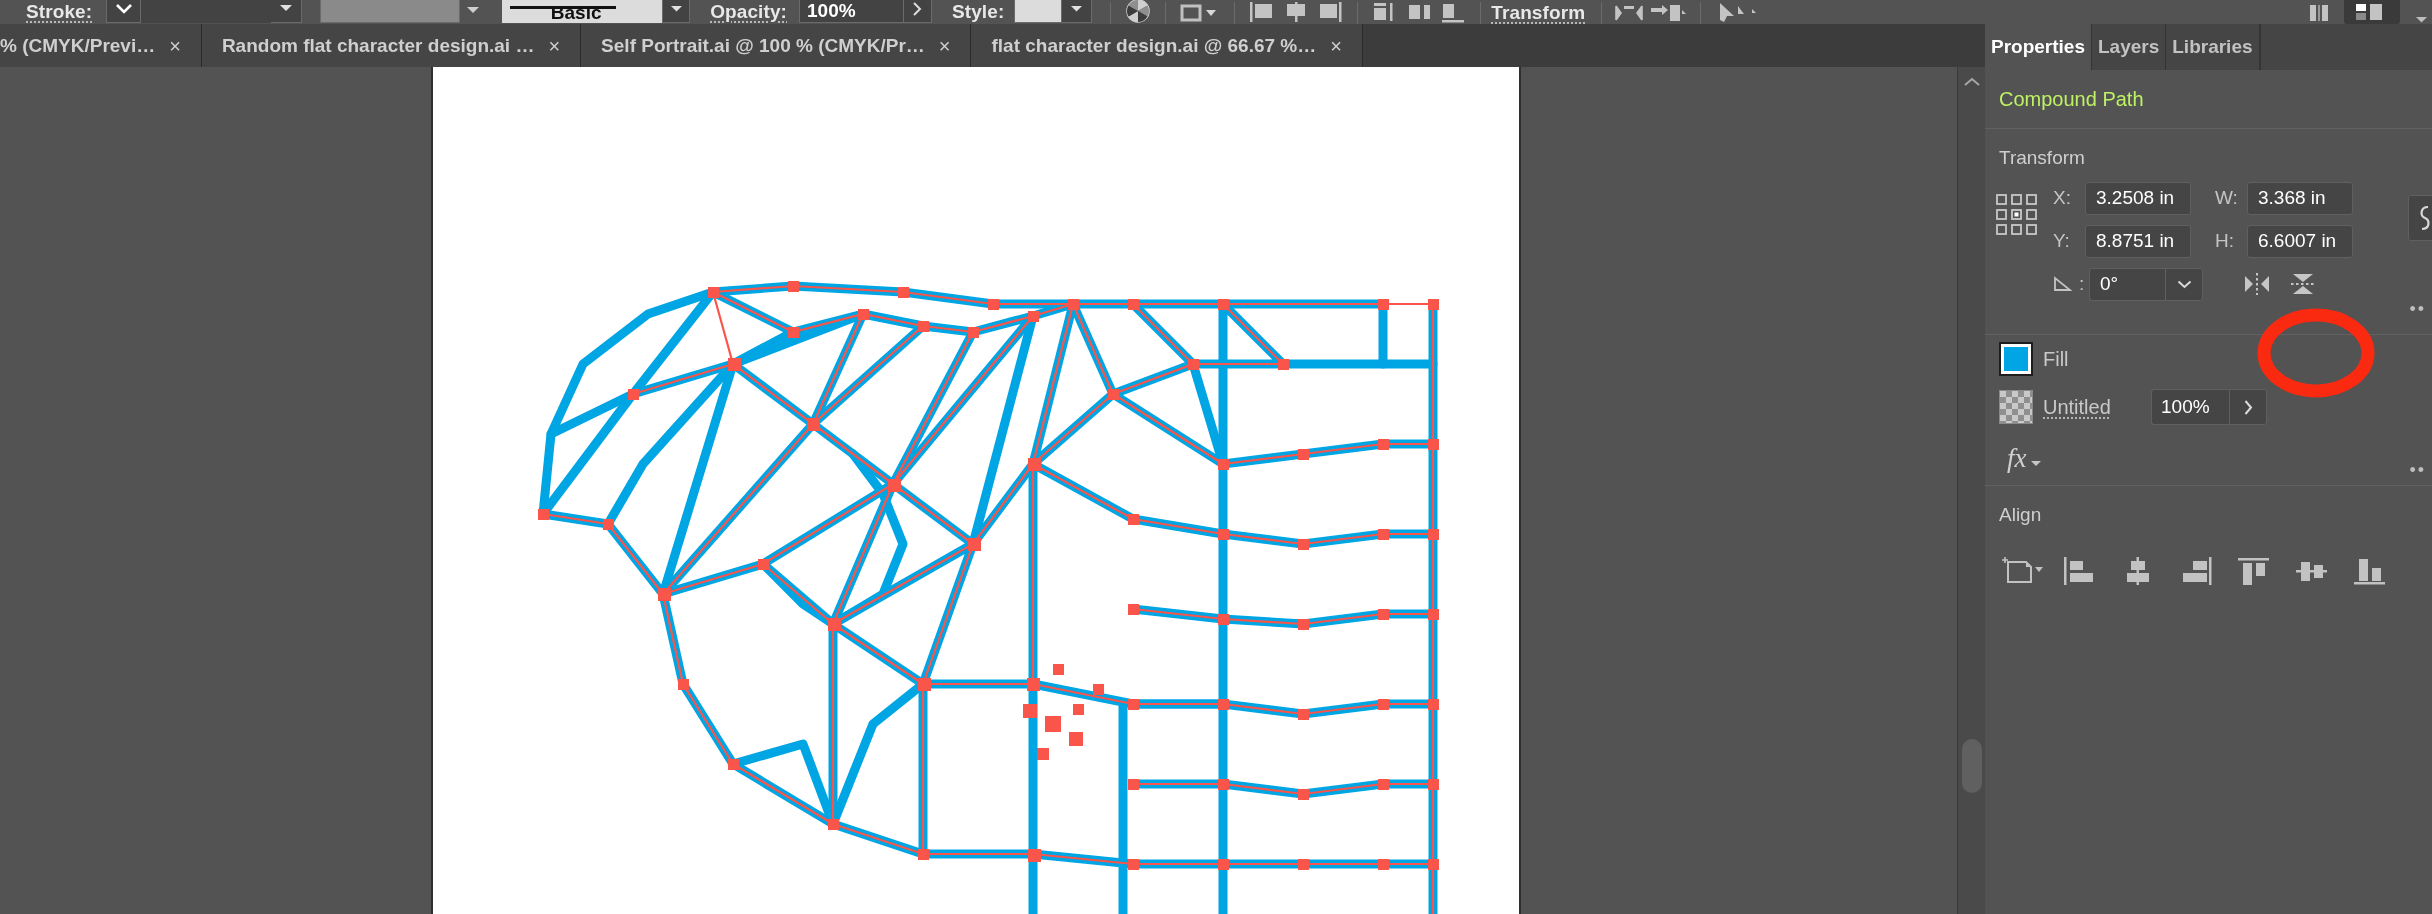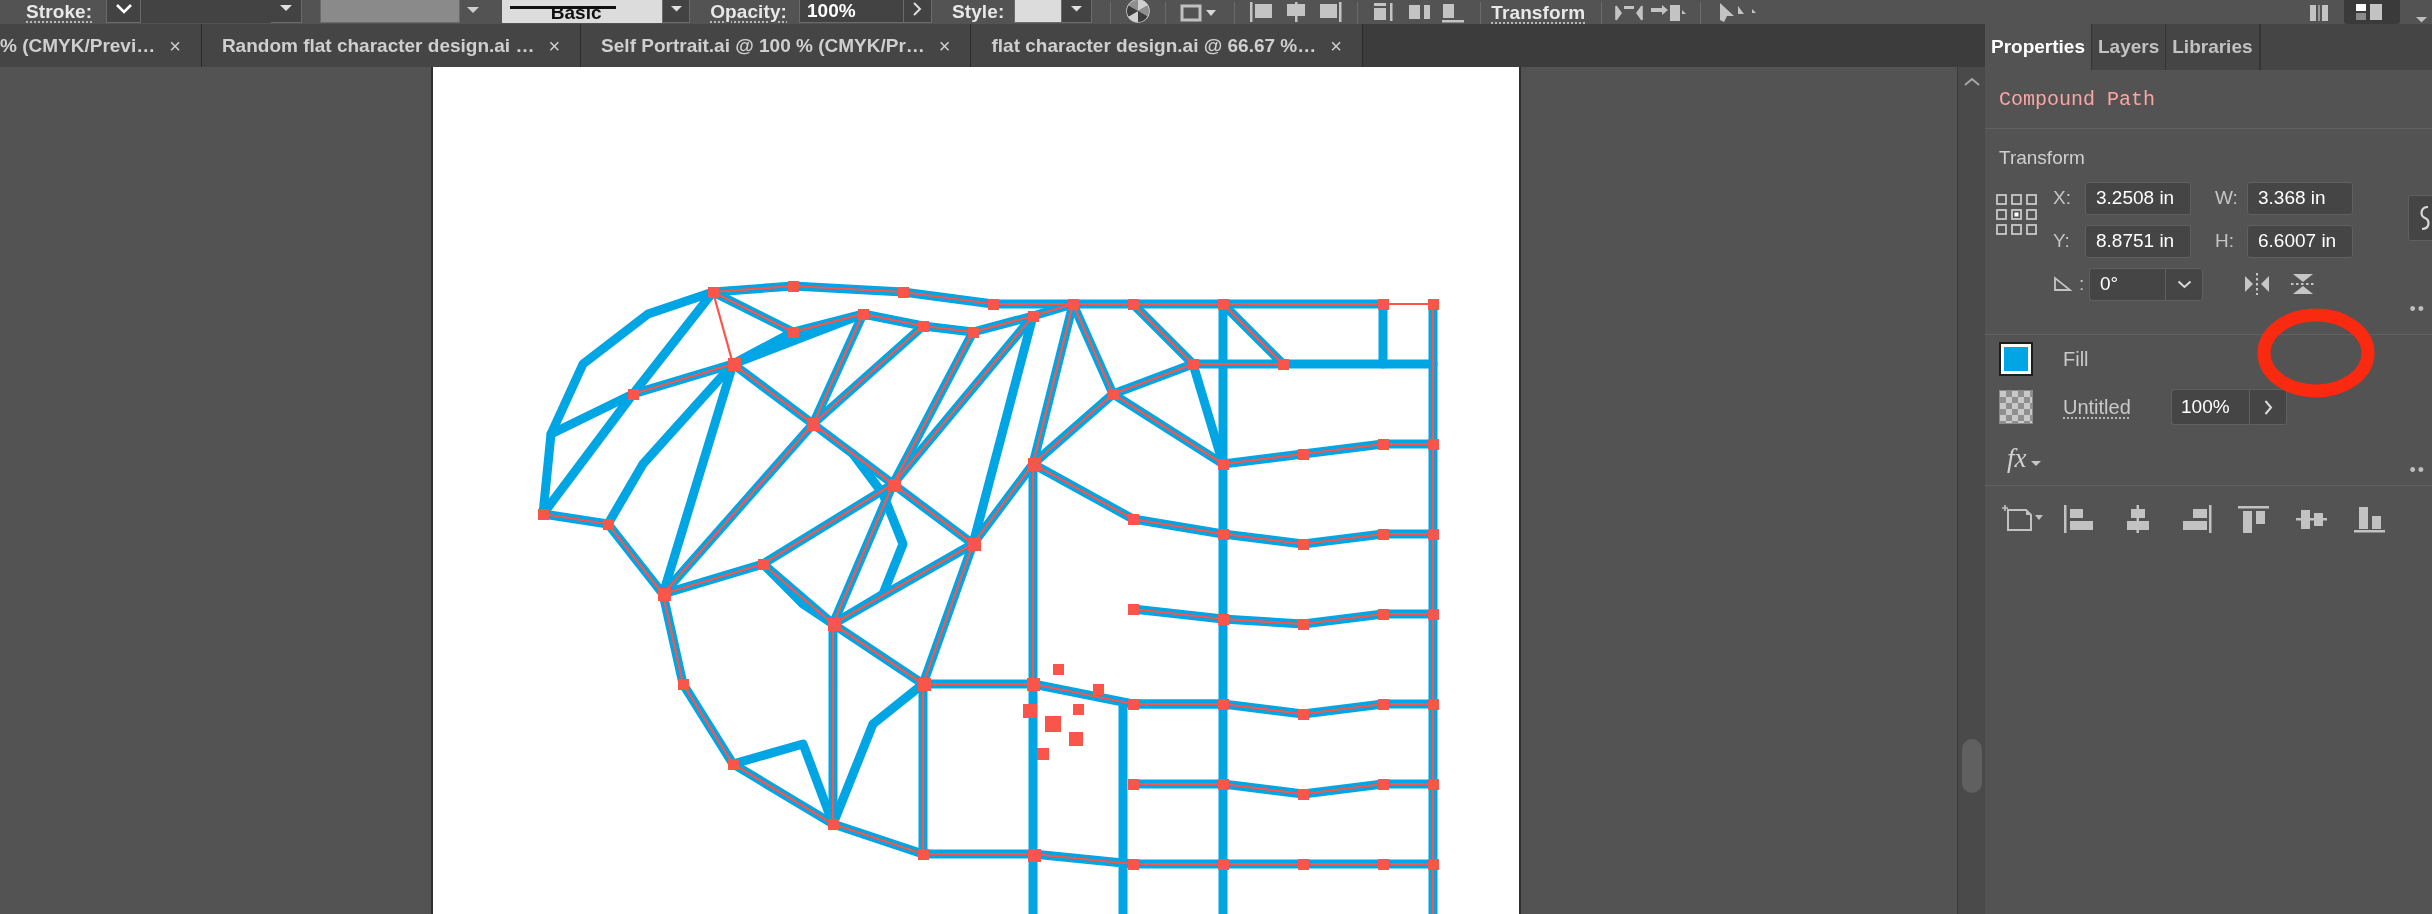--- a/index.html
+++ b/index.html
@@ -96,21 +96,21 @@
   .panel-tabs { display: flex; height: 46px; background: #3c3c3c; align-items: stretch; }
   .ptab {
     display: flex; align-items: center; padding: 0 6px; height: 46px;
     color: #c2c2c2; font-size: 19px; font-weight: 700; background: #454545;
     border-right: 1px solid #343434;
   }
   .ptab.active { background: #535353; color: #ffffff; }
   .ptabs-tail { flex: 1 1 auto; background: #454545; border-left: 1px solid #343434; }
 
   .p-objname { height: 58px; display: flex; align-items: center; padding-left: 14px;
-    color: #fca5a5; font-size: 20px; font-family: Liberation Mono, monospace; }
+    color: #bef264; font-size: 20px; }
   .p-div { height: 1px; background: #616161; }
   .p-secttitle { color: #cfcfcf; font-size: 19px; padding: 18px 0 12px 14px; }
 
   
   .xf-body { display: flex; padding: 0 0 8px 10px; position: relative; }
   .xf-ref { width: 58px; padding-top: 12px; }
   .xf-fields { flex: 1 1 auto; }
   .xf-row { display: flex; align-items: center; height: 34px; margin-bottom: 9px; }
   .xf-lab { width: 32px; color: #c4c4c4; font-size: 19px; text-align: left; }
   .xf-inp {
@@ -146,21 +146,21 @@
   .swatch-box { width: 34px; height: 34px; border: 2px solid #1d1d1d; background: #ffffff; position: relative; flex: 0 0 auto; }
   .swatch-fill { position: absolute; inset: 3px; background: #00a5e4; }
   .swatch-none { position: absolute; inset: 0; background: #fff; }
   .swatch-none .inner { position:absolute; left: 6px; top: 6px; right: 6px; bottom: 6px; border: 2px solid #444; }
   .swatch-none .slash { position: absolute; left: -3px; top: 13px; width: 44px; height: 3px; background: #e02020; transform: rotate(-45deg); }
   .swatch-opac { width: 34px; height: 34px; border: 1px solid #8a8a8a; flex:0 0 auto;
     background-image:
       linear-gradient(45deg, #8f8f8f 25%, transparent 25%, transparent 75%, #8f8f8f 75%),
       linear-gradient(45deg, #8f8f8f 25%, transparent 25%, transparent 75%, #8f8f8f 75%);
     background-size: 12px 12px; background-position: 0 0, 6px 6px; background-color: #c9c9c9; }
-  .ap-lab { color: #c9c9c9; font-size: 20px; margin-left: 30px; width: 108px; }
+  .ap-lab { color: #c9c9c9; font-size: 20px; margin-left: 10px; width: 108px; }
   .ap-lab.dotted { text-decoration: underline; text-decoration-style: dotted; text-decoration-color: #b4b4b4; text-underline-offset: 4px; }
 
   .stroke-ctl { display: flex; align-items: center; height: 38px;
     background: #454545; border: 1px solid #606060; border-radius: 3px; }
   .sc-spin { width: 34px; height: 36px; display:flex; flex-direction:column; align-items:center; justify-content:center; gap: 5px; border-right: 1px solid #606060;}
   .sc-val { width: 64px; height: 36px; background: #3e3e3e; }
   .sc-drop { width: 36px; height: 36px; border-left: 1px solid #606060; display:flex;align-items:center;justify-content:center; }
 
   .opac-ctl { display:flex; align-items:center; }
   .oc-val { width: 78px; height: 36px; background: #454545; border: 1px solid #606060;
@@ -677,20 +677,21 @@
         <span class="fx-glyph">fx</span>
         <svg width="12" height="8" viewBox="0 0 12 8" style="margin-left:3px;margin-top:12px;">
           <path d="M1 1 L6 6 L11 1" fill="#c6c6c6"></path>
         </svg>
         <span class="moredots" style="bottom:4px;">••</span>
       </div>
     </div>
 
     <div class="p-div"></div>
 
+    <div class="p-secttitle">Align</div>
     <div class="align-row">
       <div class="align-btn">
         <svg width="46" height="34" viewBox="0 0 46 34">
           <path d="M6 3 L6 9 M3 6 L9 6" stroke="#c2c2c2" stroke-width="1.6"></path>
           <path d="M9 8 L27 8 L32 13 L32 28 L9 28 Z" fill="none" stroke="#c2c2c2" stroke-width="2"></path>
           <path d="M27 8 L27 13 L32 13" fill="#c2c2c2"></path>
           <path d="M36 13 L40 18 L44 13" fill="#c2c2c2"></path>
         </svg>
       </div>
       <div class="align-btn">

